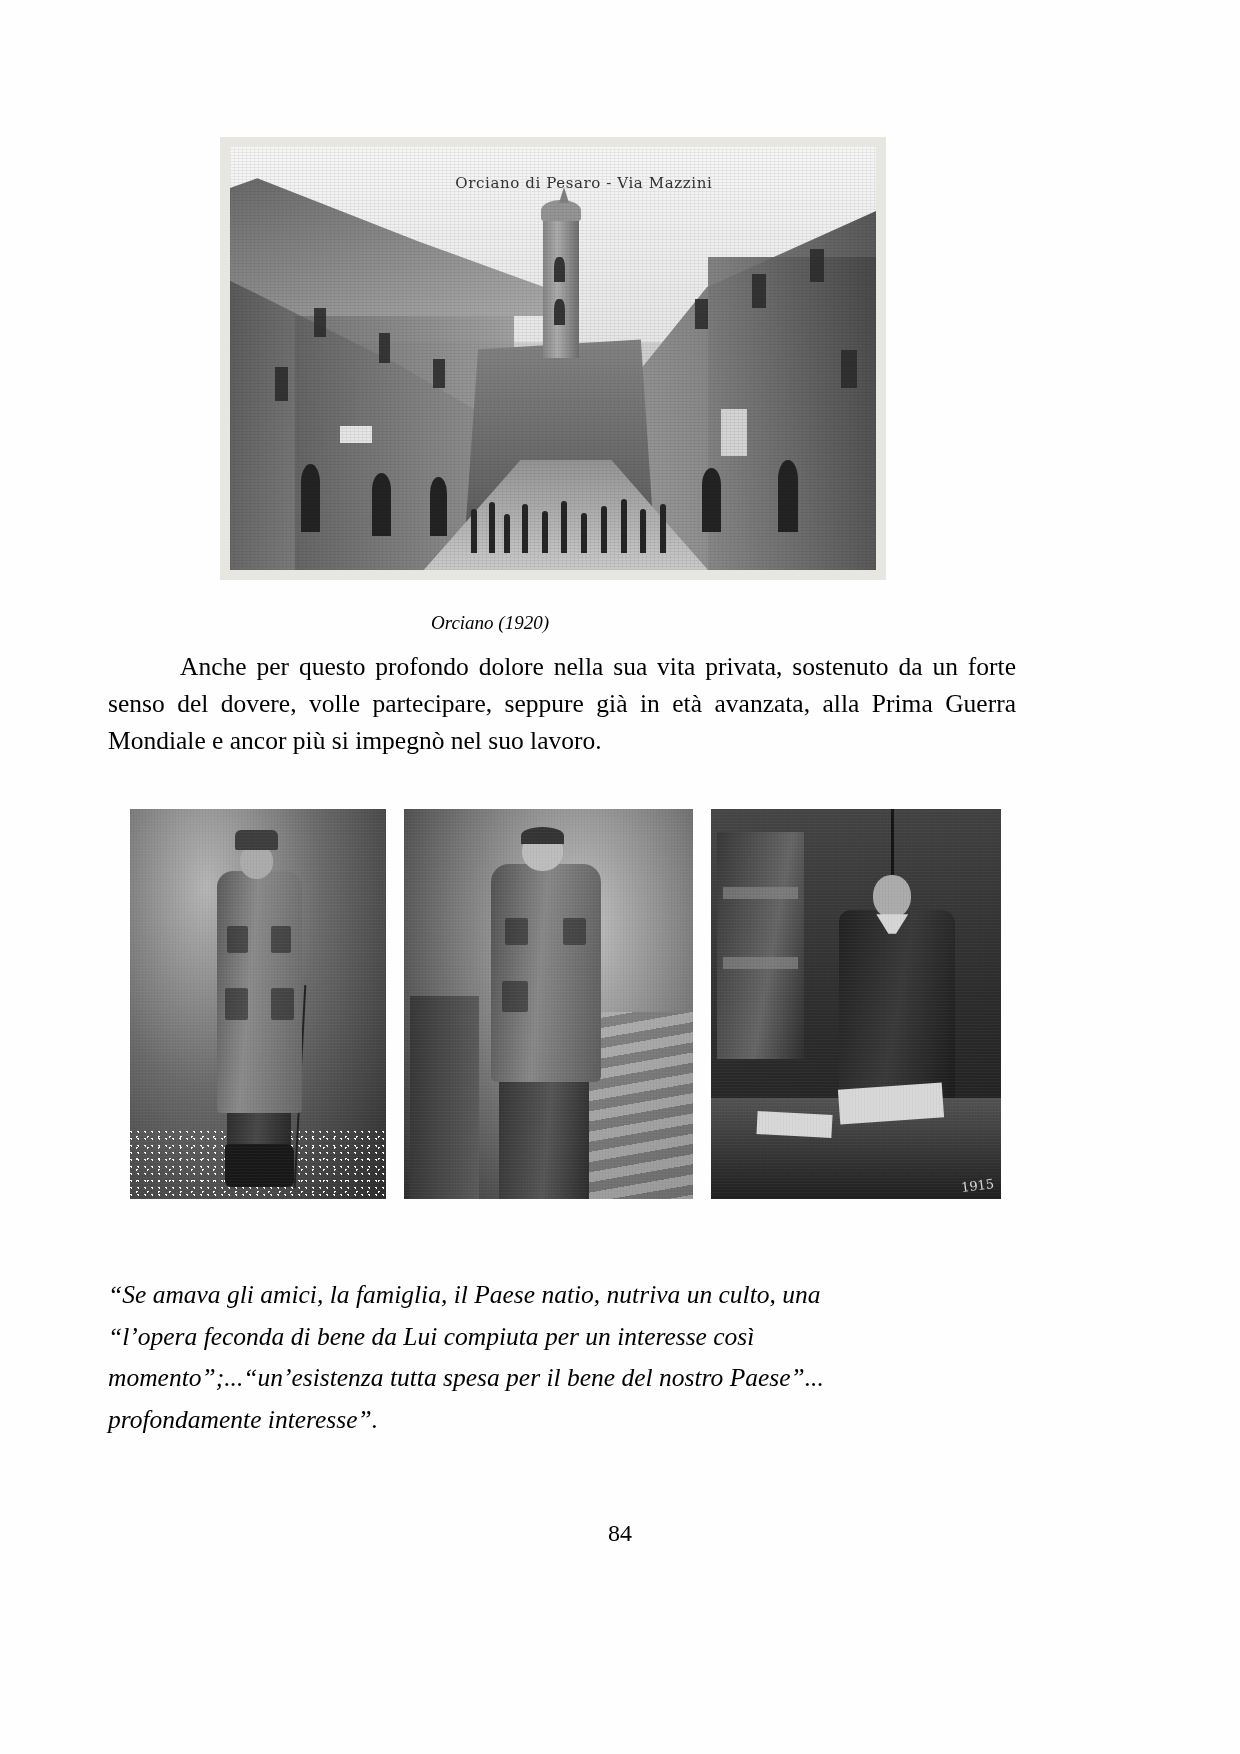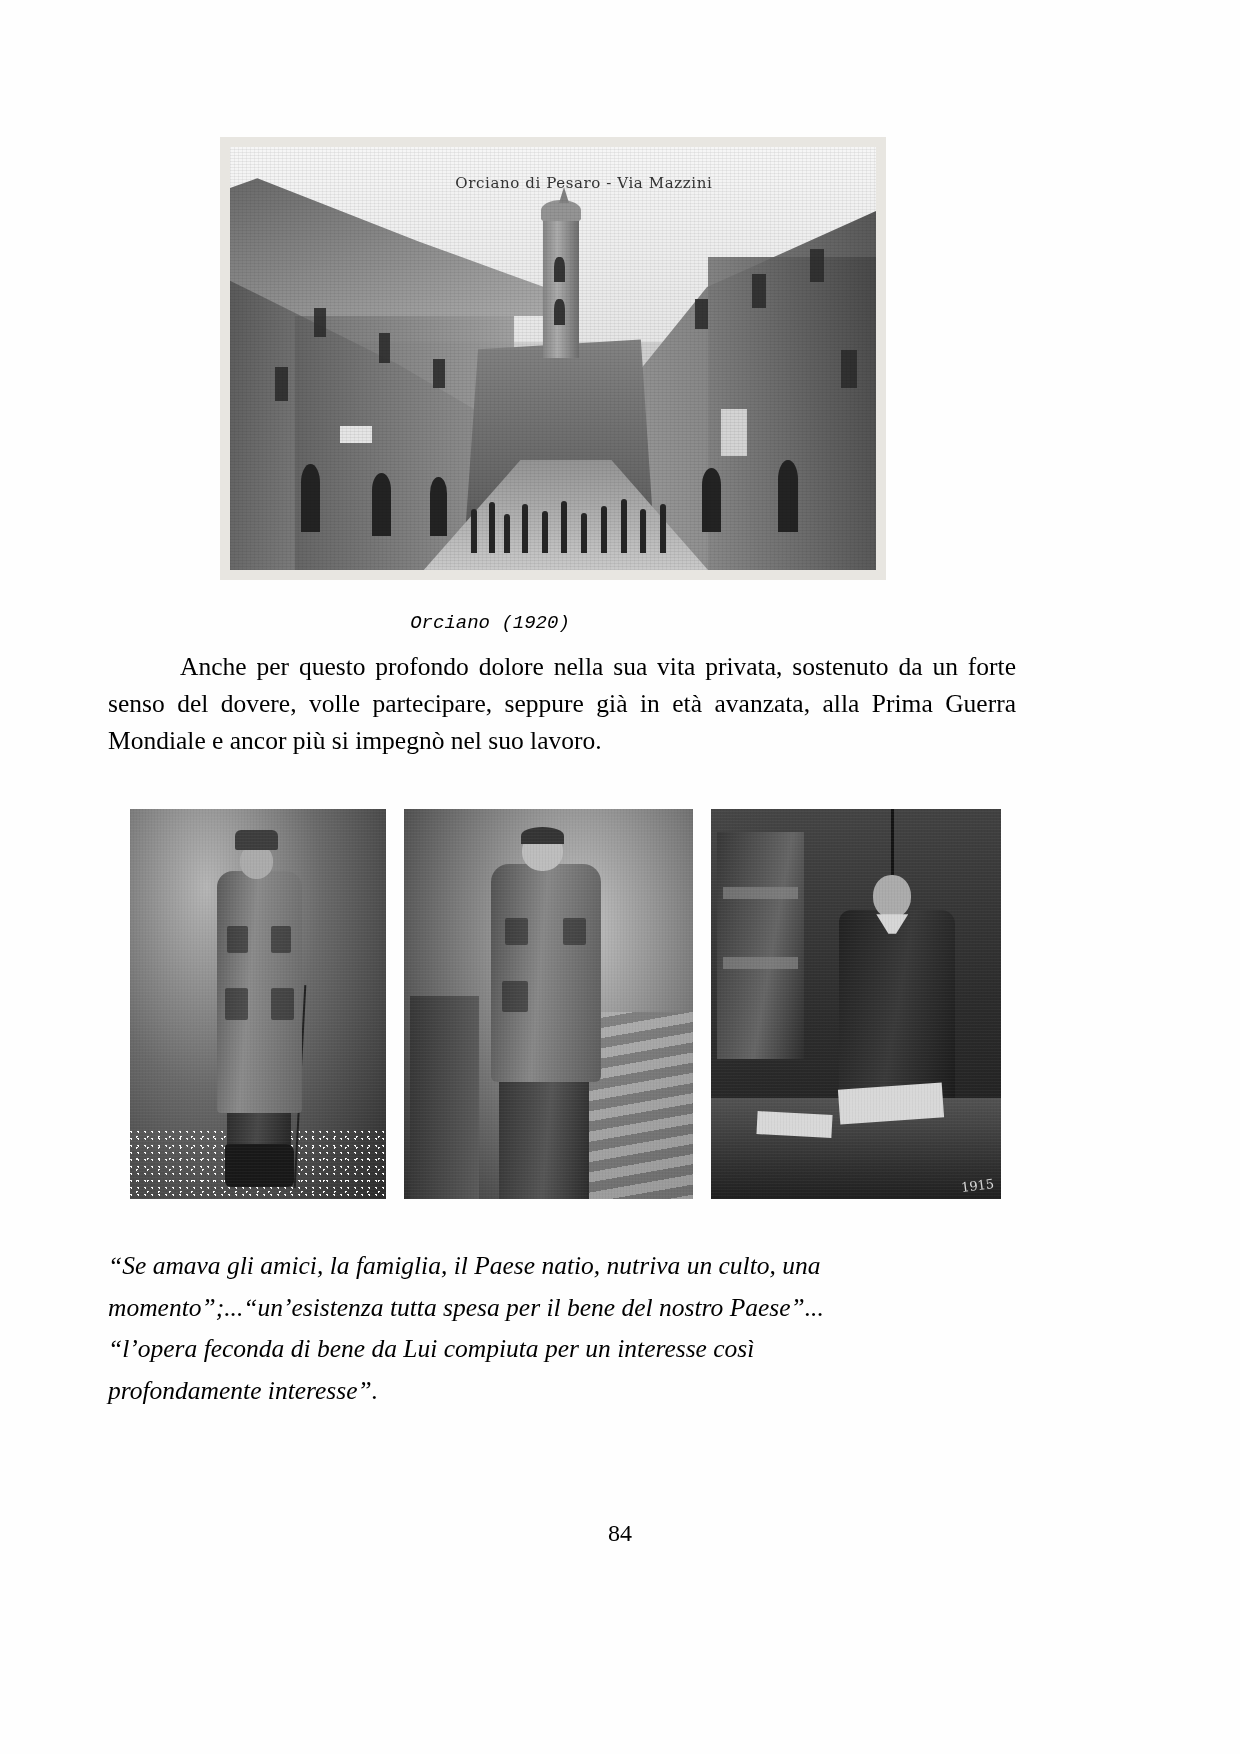--- a/index.html
+++ b/index.html
@@ -178,21 +178,20 @@
   }
 
   .fig-caption {
     position: absolute;
     left: 0;
     width: 980px;
     text-align: center;
     font-style: italic;
     font-size: 19px;
     color: #000;
-    font-family: Liberation Mono, monospace;
   }
   .fig-caption.postcard-cap { top: 612px; }
 
   
   .body-para {
     position: absolute;
     left: 108px;
     top: 648px;
     width: 908px;
     font-size: 25.5px;
@@ -383,21 +382,21 @@
     background-image:
       repeating-linear-gradient(0deg, rgba(255,255,255,.035) 0 1px, transparent 1px 3px),
       repeating-linear-gradient(90deg, rgba(0,0,0,.035) 0 1px, transparent 1px 3px);
     pointer-events: none;
   }
 
   
   .quote-block {
     position: absolute;
     left: 108px;
-    top: 1245px;
+    top: 1274px;
     width: 908px;
     font-style: italic;
     font-size: 25.5px;
     line-height: 1.63;
     text-align: justify;
   }
   .quote-block p {
     margin: 0;
   }
   .quote-line { display: block; }
@@ -527,25 +526,25 @@
       <div class="p3-papers" style="left:16%; bottom:16%; width:26%; height:6%; transform:rotate(3deg);"></div>
       <div class="p3-date">1915</div>
       <div class="photo-grain"></div>
     </div>
   </div>
 
   <div class="quote-block">
     <p>
         <span class="quote-line">“Se amava gli amici, la famiglia, il Paese natio, nutriva un culto, una</span>
       </p>
+    <p style="text-align:justify;">
+        <span class="quote-line">“l’opera feconda di bene da Lui compiuta per un interesse così</span>
+      </p>
     <p>
         <span class="quote-line">momento”;...“un’esistenza tutta spesa per il bene del nostro Paese”...</span>
-      </p>
-    <p style="text-align:justify;">
-        <span class="quote-line">“l’opera feconda di bene da Lui compiuta per un interesse così</span>
       </p>
     <p>
         <span class="quote-line">profondamente interesse”.</span>
       </p>
   </div>
 
   <div class="page-number">84</div>
 
 </div>
 

